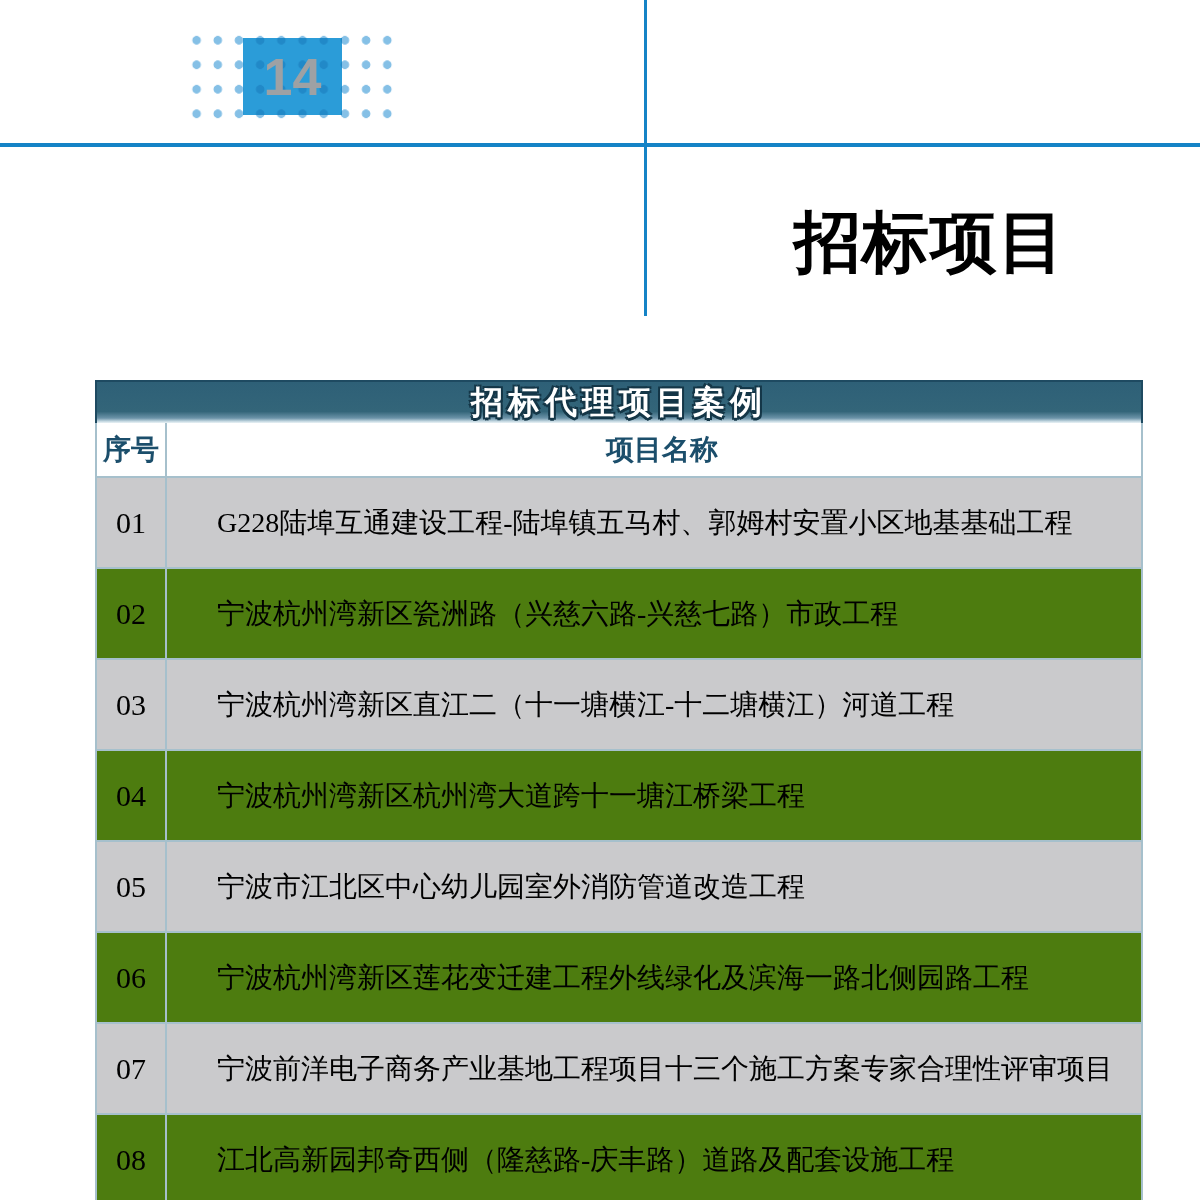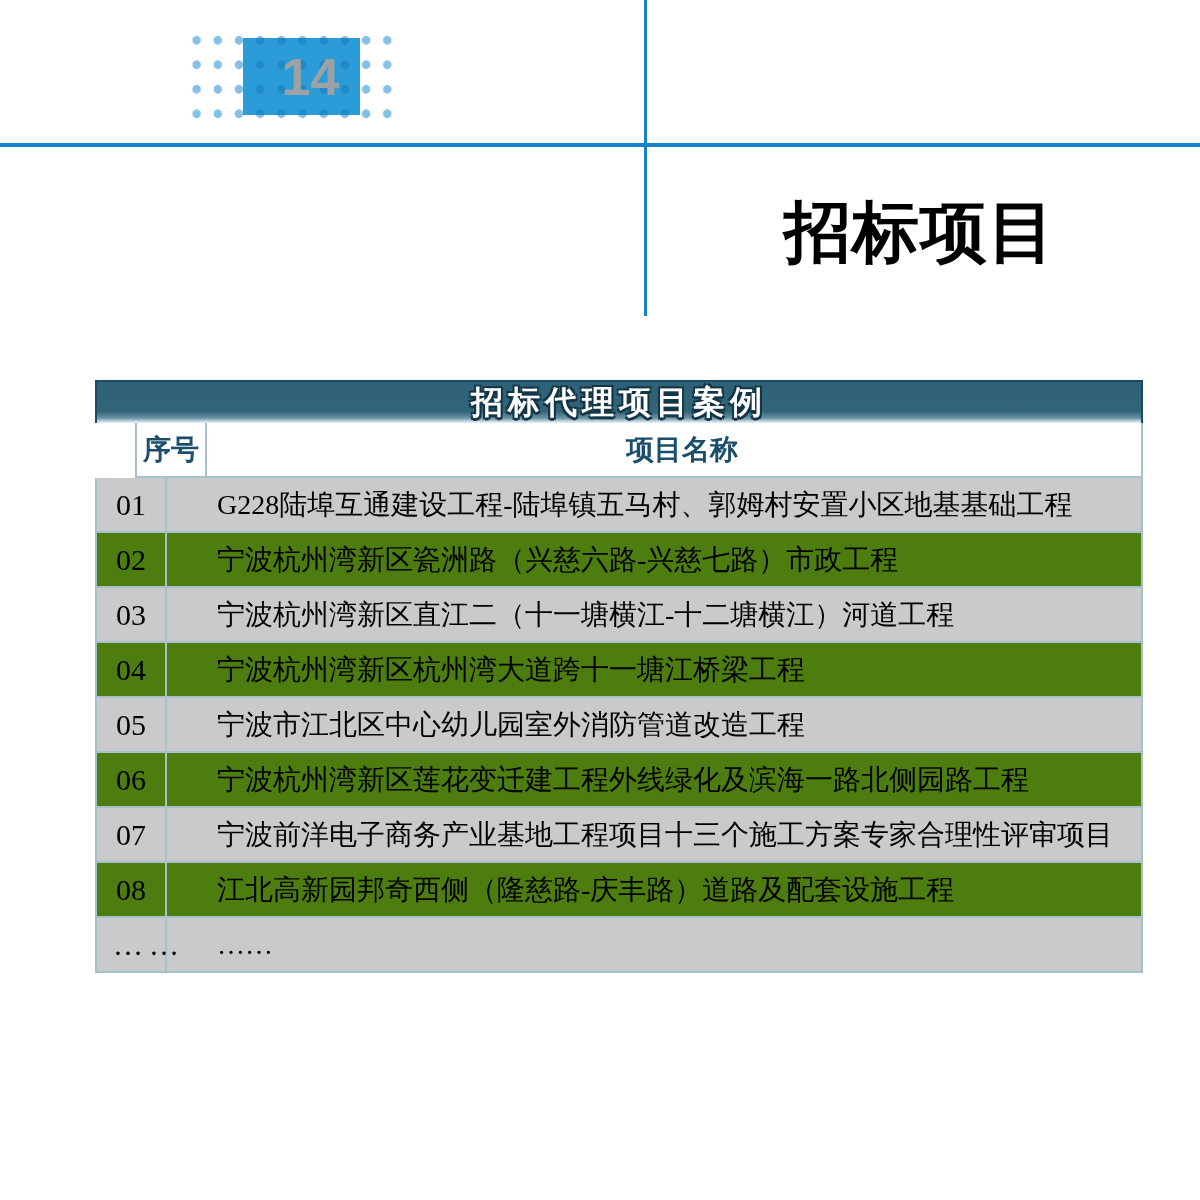--- a/index.html
+++ b/index.html
@@ -22,21 +22,21 @@
   }
   
   .page-box {
     position: absolute;
     left: 243px; top: 38px;
     width: 99px; height: 77px;
     background-color: var(--box-blue, #2B9CD8);
     background-image: radial-gradient(circle, var(--dot-dark, #2189C8) 4px, rgba(0,0,0,0) 4.6px);
     background-size: 21.2px 24.5px;
     background-position: -57px -10px;
-    display: flex; align-items: center; justify-content: center; padding-left: 18px;
+    display: flex; align-items: center; justify-content: center;
   }
   .page-box .num {
     font-weight: bold;
     font-size: 52px;
     color: var(--page-number-gray, #9EA1A4);
     line-height: 1;
   }
 
   .h-line {
     position: absolute;
@@ -47,21 +47,21 @@
   .v-line {
     position: absolute;
     left: 644px; top: 0;
     width: 3px; height: 316px;
     background: var(--accent-blue, #1583C6);
   }
 
   .page-title {
     position: absolute;
     left: 784px; top: 192px;
-    margin: 0;
+    margin: 10px;
     font-size: 67px;
     font-weight: bold;
     color: #000;
     letter-spacing: 1px;
     line-height: 1.2;
     white-space: nowrap;
   }
 
   
   .table {
@@ -111,26 +111,25 @@
     display: flex; align-items: center;
     padding-left: 50px;
     white-space: nowrap;
   }
   .t-head {
     height: 55px;
     background: #fff;
     color: var(--column-header-text, #1B4E6B);
     font-weight: bold;
     font-size: 28px;
-    margin-left: 40px;
   }
   .t-head .col2 { justify-content: center; padding-left: 16px; }
 
   .drow {
-    height: 55px;
+    height: 91px;
     font-family: "Liberation Serif", serif;
     font-size: 28px;
     color: #000;
   }
   .drow .col1 { font-size: 30px; }
   .drow.gray  { background: var(--row-gray, #CACACC); }
   .drow.white { background: #4d7c0f; }
 
   .ellipsis-row .col1 {
     justify-content: flex-start;

